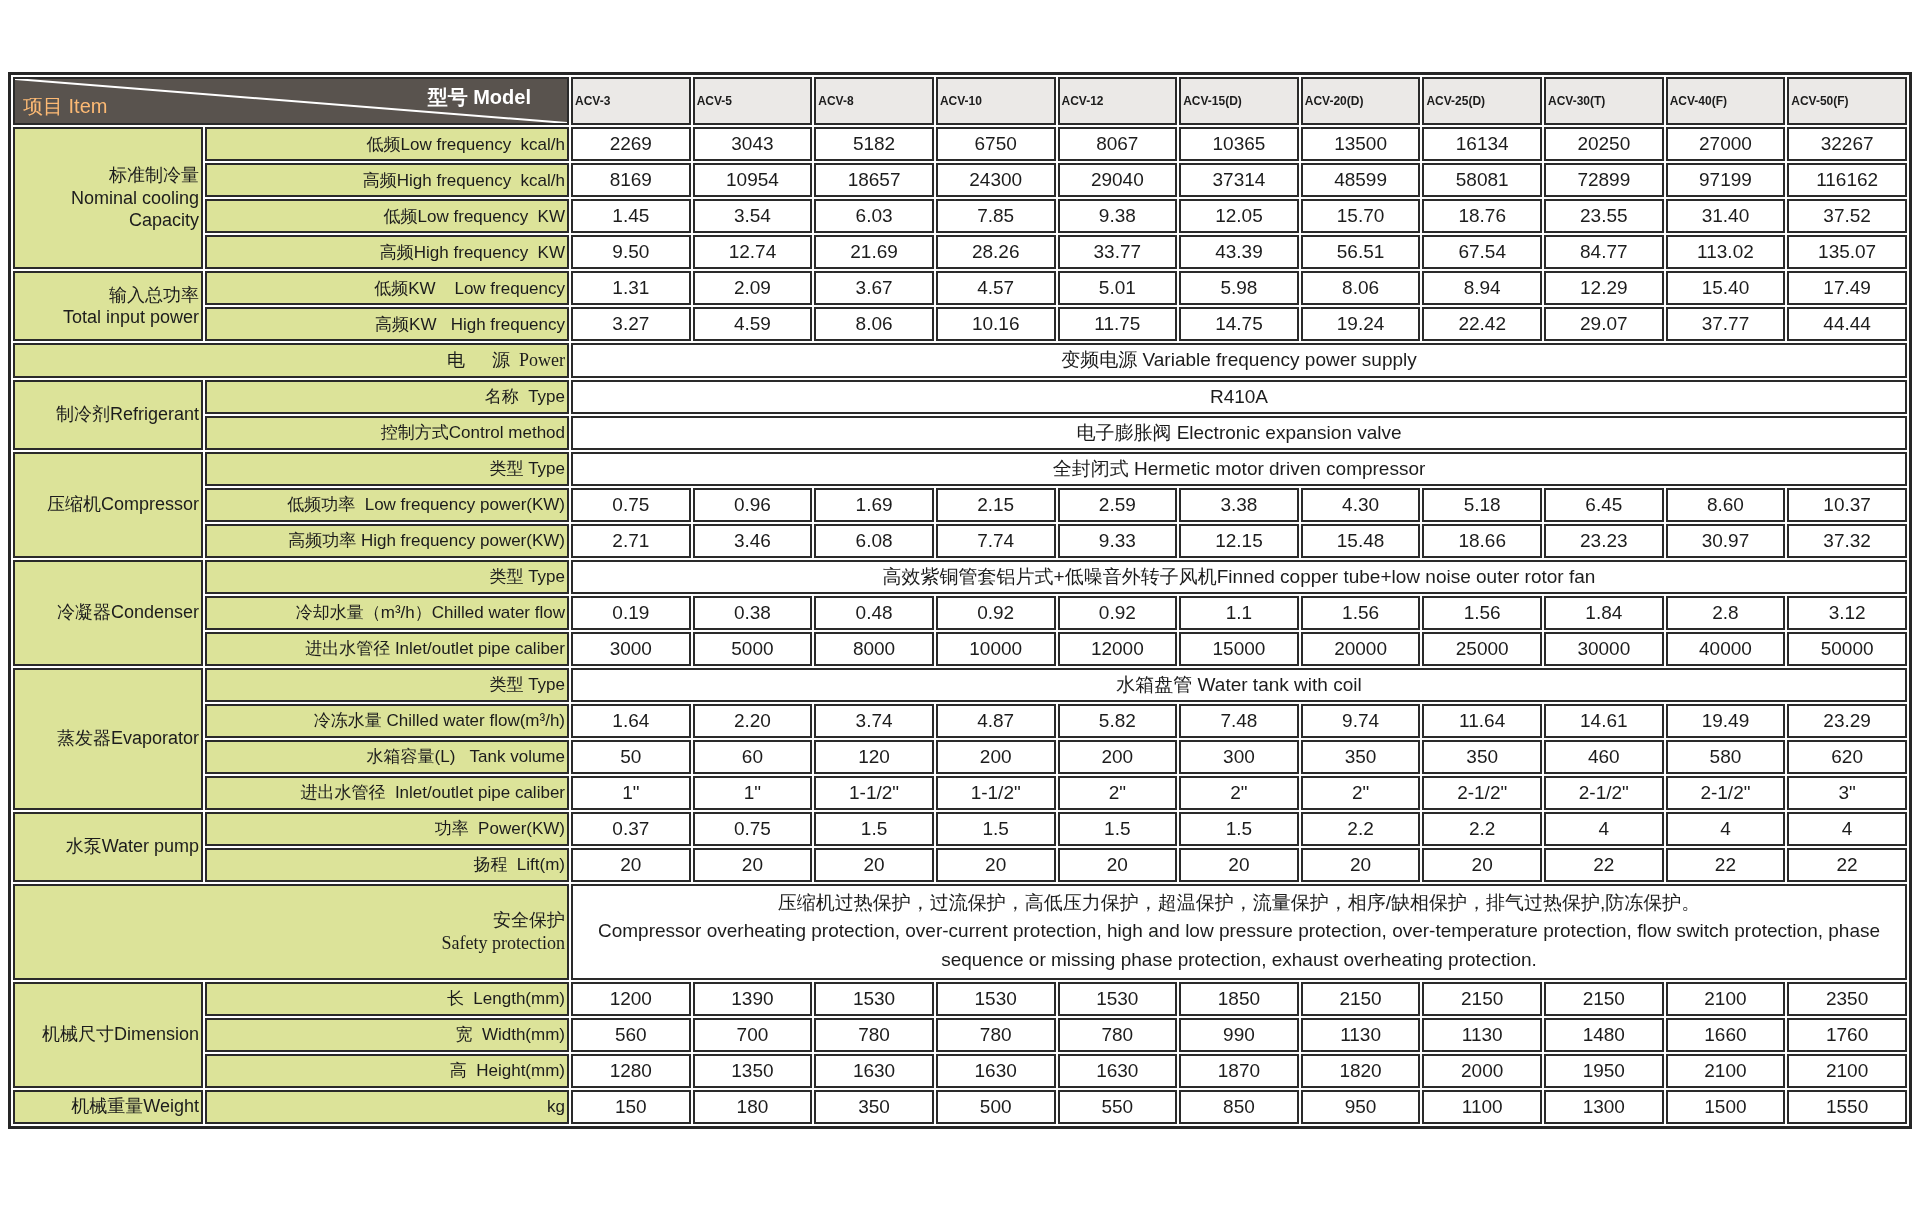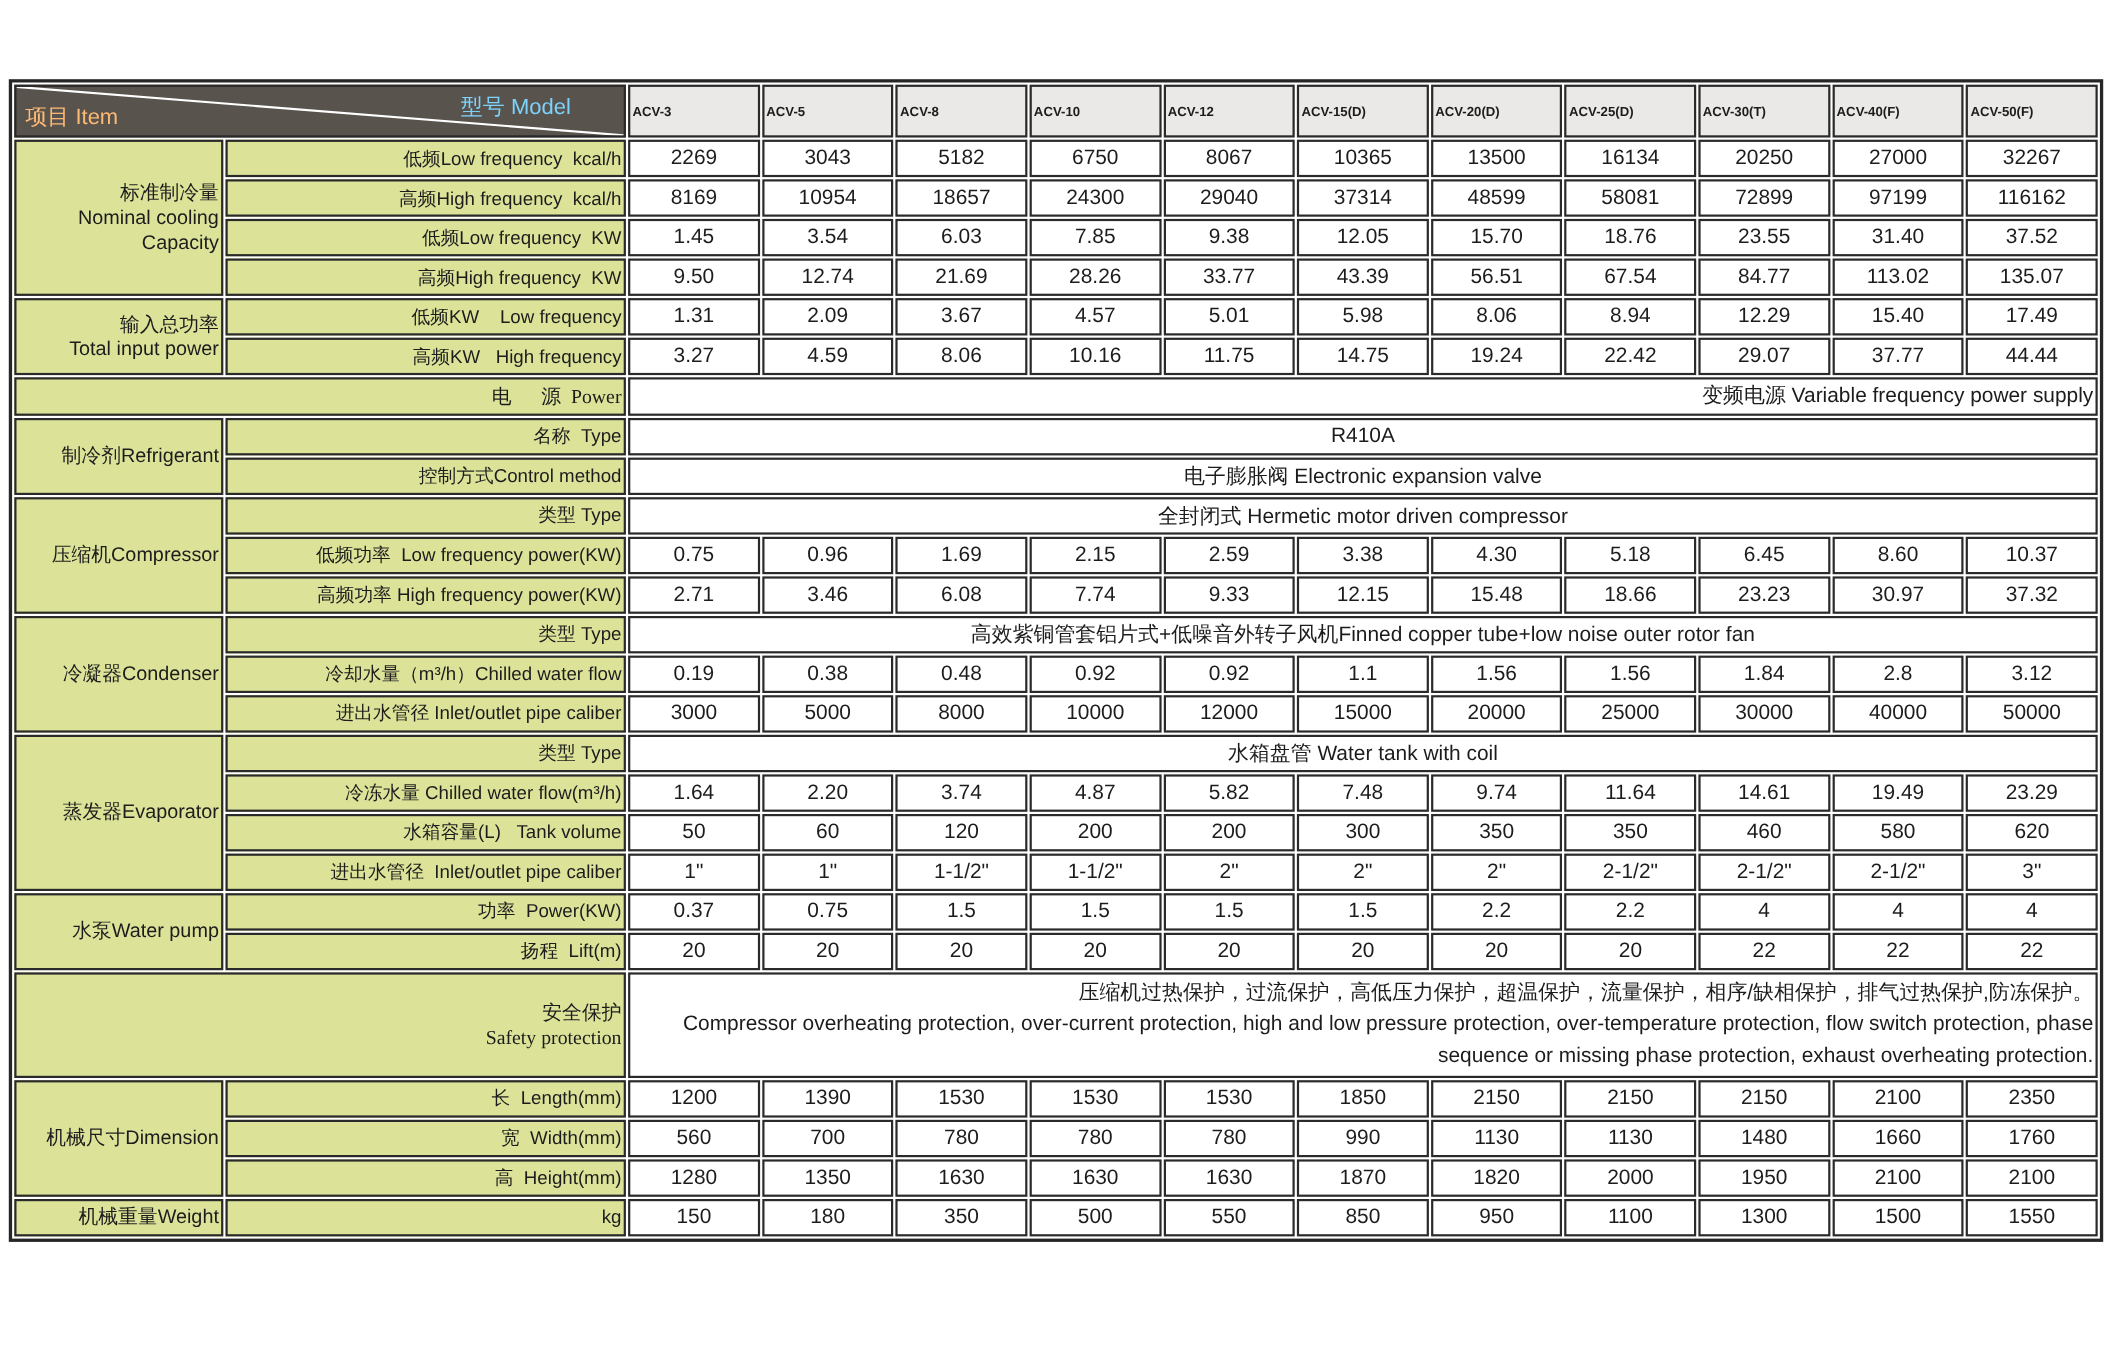--- a/index.html
+++ b/index.html
@@ -23,37 +23,37 @@
     table-layout: fixed;
   }
   .spec th, .spec td { border: 2px solid #2a2a2a; padding: 1px 2px; }
 
   thead th.model {
     background: #ebe9e7; font-size: 12px; font-weight: 700;
     height: 48px; text-align: left; color: #1c1c1c;
   }
   th.corner { background: #59534e; position: relative; padding: 0; }
   th.corner .diag { position: absolute; left: 0; top: 0; width: 100%; height: 100%; display: block; }
-  .corner-model { position: absolute; top: 5px; right: 48px; color: #7dd3fc; font-size: 20px; font-weight: 400; }
+  .corner-model { position: absolute; top: 5px; right: 36px; color: #ffffff; font-size: 20px; font-weight: 700; }
   .corner-item  { position: absolute; bottom: 3px; left: 8px;  color: #fdba74; font-size: 20px; font-weight: 400; }
 
   td.group, td.rowlabel {
     background: #dce399; text-align: right; vertical-align: middle;
   }
   td.group { font-size: 18px; line-height: 1.25; }
   td.rowlabel { font-size: 17px; height: 34px; }
   td.val {
     background: #ffffff; text-align: center; vertical-align: middle;
     font-size: 19px; height: 34px;
   }
   td.spanval {
     background: #ffffff; text-align: center; vertical-align: middle;
     font-size: 19px;
   }
-  td.spanval .val-line { line-height: 1.5; text-align: right; }
+  td.spanval .val-line { line-height: 1.5; }
   td.full-label { font-size: 18px; font-family: Liberation Serif, serif; }
   .lbl-line { white-space: pre-wrap; }
   tr.row-safety td { height: 96px; }
 </style>
 </head>
 <body>
 
 <div class="page-title">
 </div>
 

